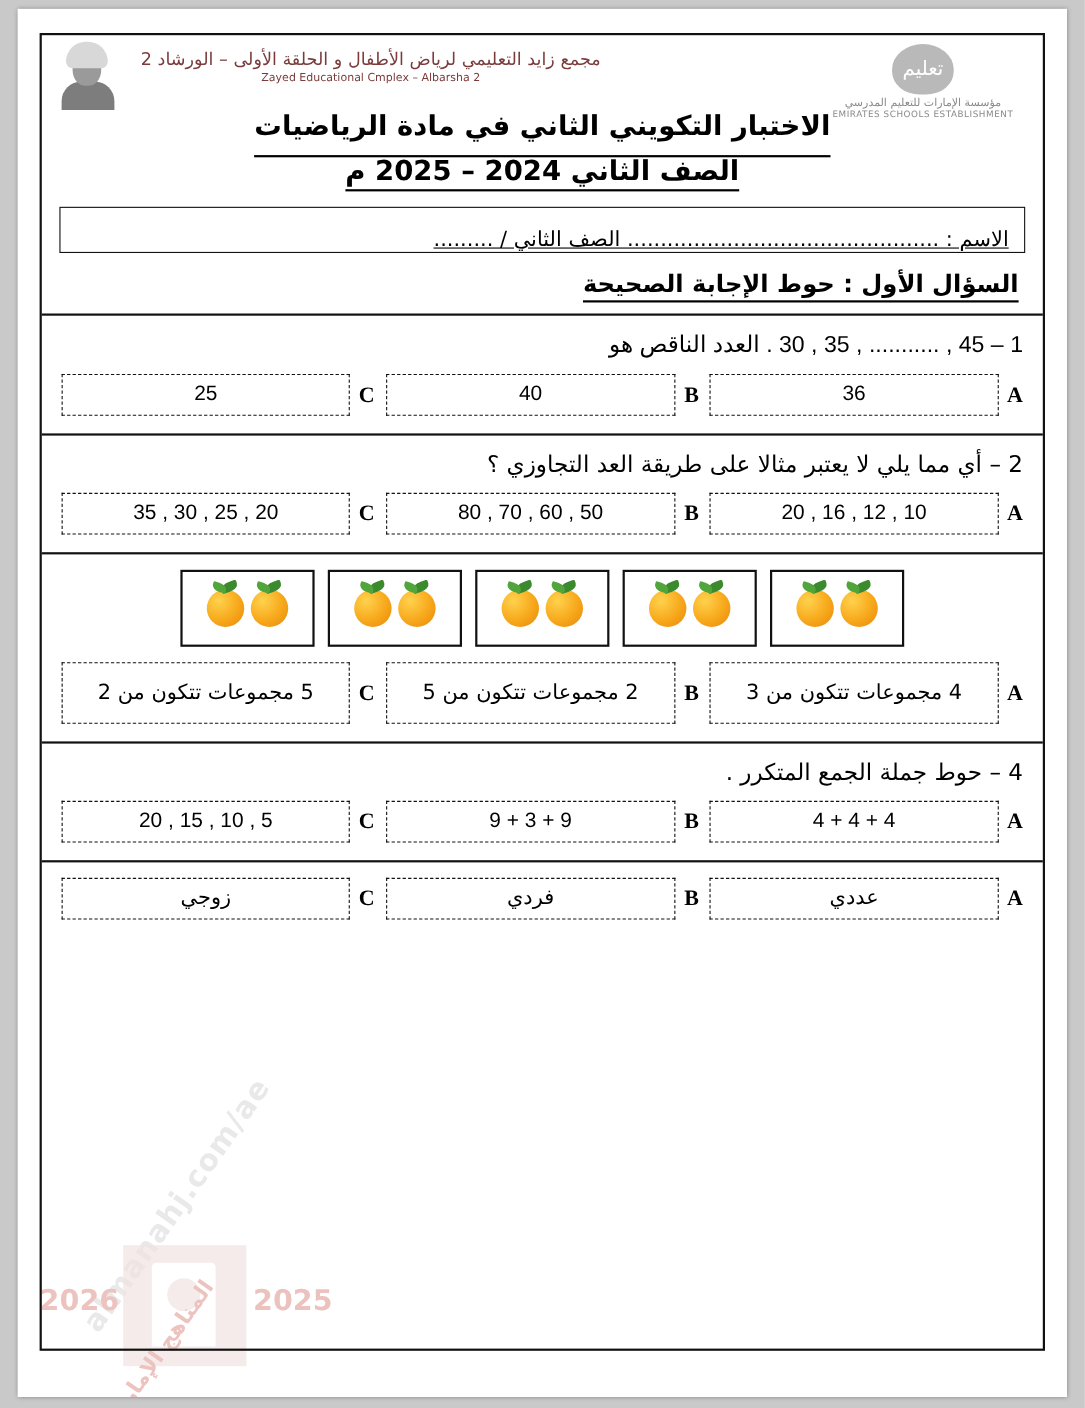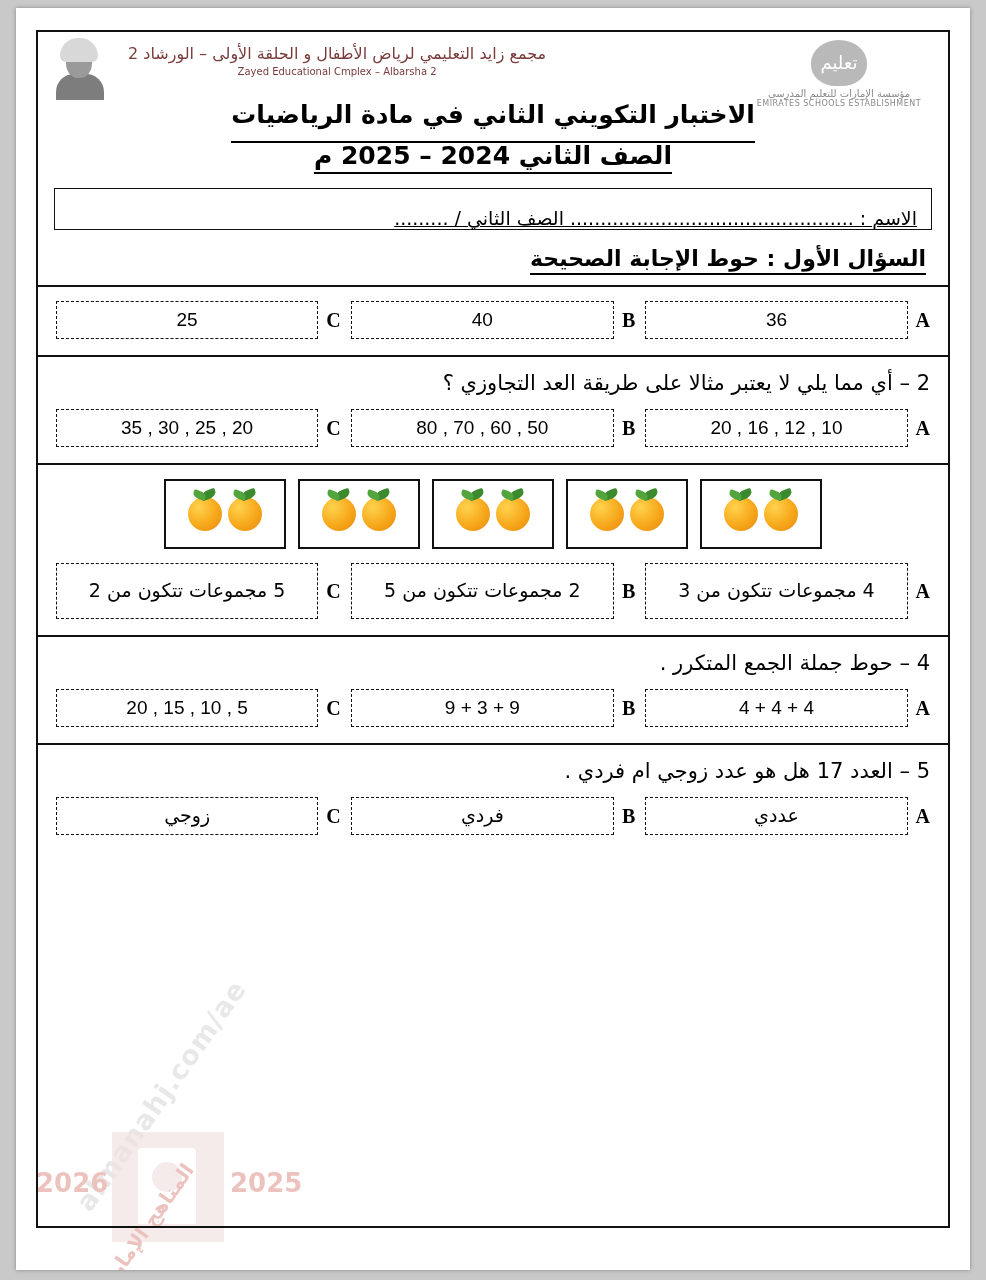--- a/index.html
+++ b/index.html
@@ -349,20 +349,21 @@
     <div class="title1"><span>الاختبار التكويني الثاني في مادة الرياضيات</span></div>
     <div class="title2"><span>الصف الثاني 2024 – 2025 م</span></div>
 
     <div class="name-row">
       <span>الاسم : ............................................... الصف الثاني / .........</span>
     </div>
 
     <div class="q-head"><span>السؤال الأول : حوط الإجابة الصحيحة</span></div>
 
     <div class="qsection first">
+      <div class="qtext nums">1 – 45 , ........... , 35 , 30 .  العدد الناقص هو</div>
       <div class="opts">
         <div class="opt">
           <span class="opt-letter">A</span>
           <span class="opt-box nums">36</span>
         </div>
         <div class="opt">
           <span class="opt-letter">B</span>
           <span class="opt-box nums">40</span>
         </div>
         <div class="opt">
@@ -471,21 +472,20 @@
           <span class="opt-box nums">9 + 3 + 9</span>
         </div>
         <div class="opt">
           <span class="opt-letter">C</span>
           <span class="opt-box nums">5 , 10 , 15 , 20</span>
         </div>
       </div>
     </div>
 
     <div class="qsection">
-      <div class="qtext">5 – العدد  17   هل هو عدد زوجي ام فردي .</div>
       <div class="opts">
         <div class="opt">
           <span class="opt-letter">A</span>
           <span class="opt-box">عددي</span>
         </div>
         <div class="opt">
           <span class="opt-letter">B</span>
           <span class="opt-box">فردي</span>
         </div>
         <div class="opt">

